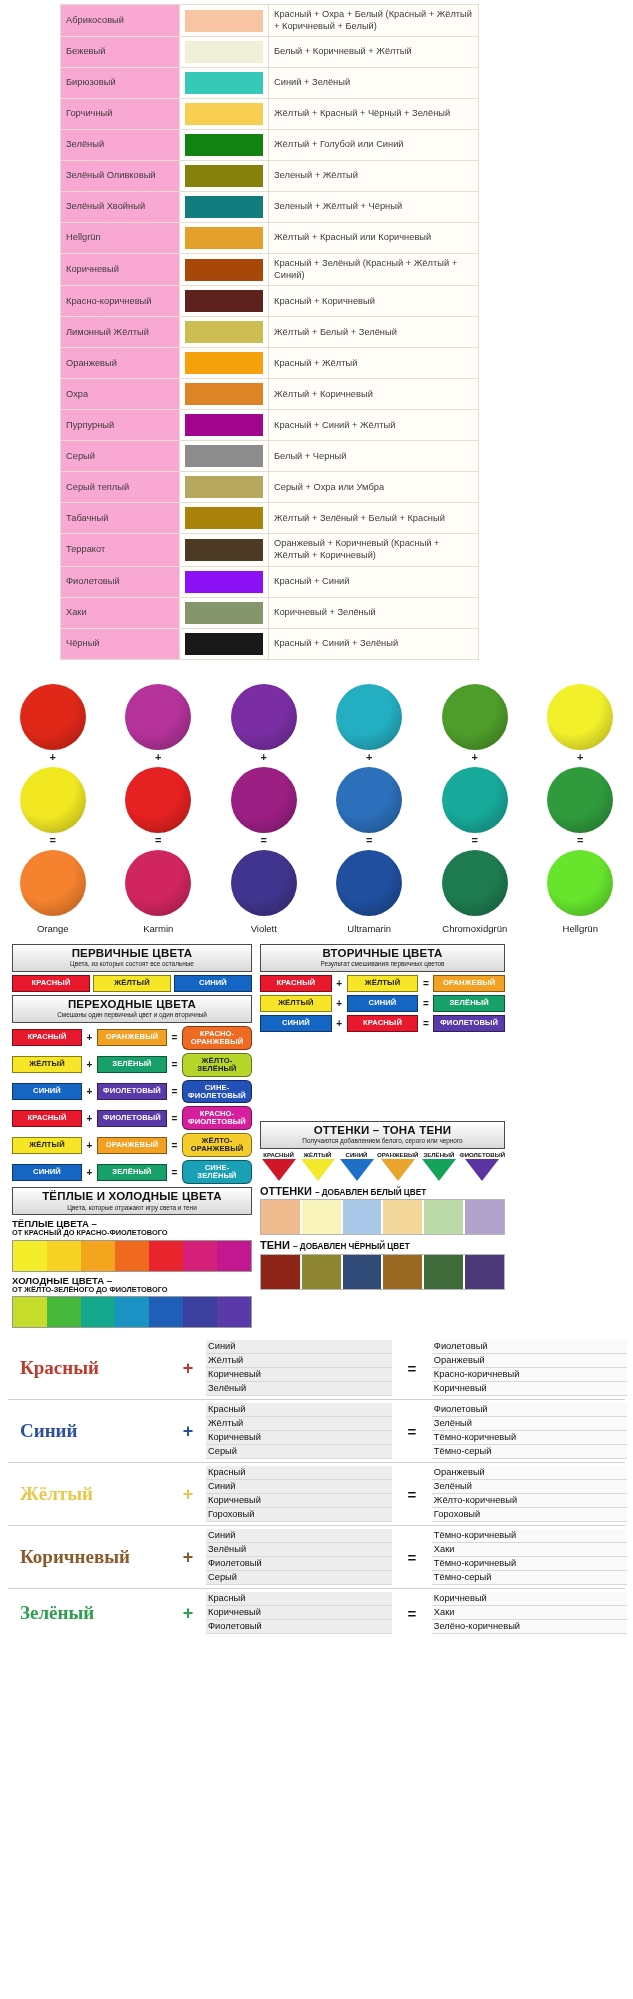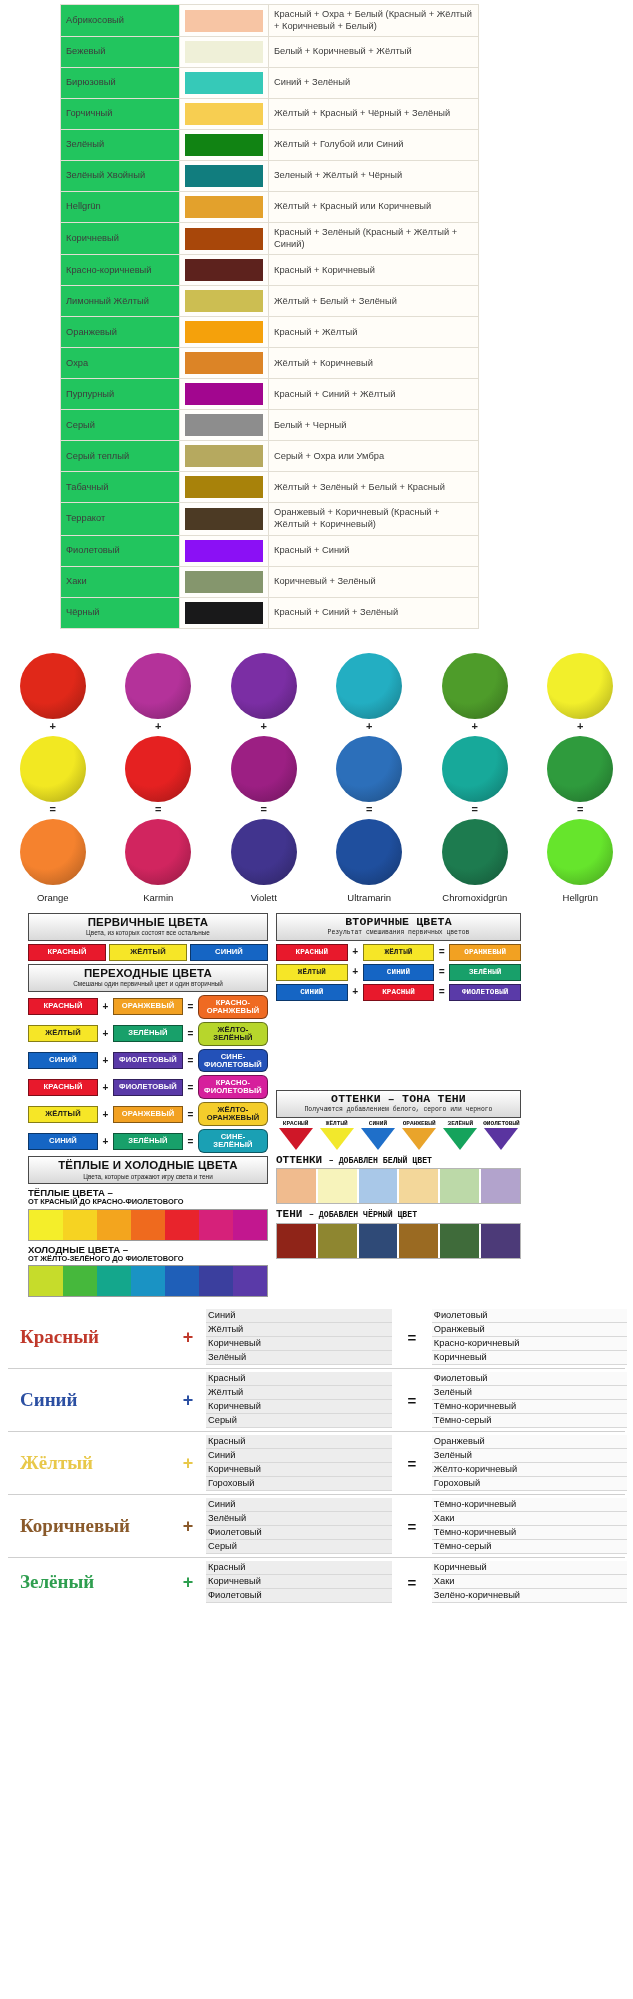--- a/index.html
+++ b/index.html
@@ -20,21 +20,21 @@
     background:#fffefb;
   }
   table.mixtable td{
     border:1px solid #e2ded3;
     vertical-align:middle;
     font-size:9.3px;
     color:#3d3d3d;
     padding:4px 5px;
     line-height:1.25;
   }
-  td.c-name{width:108px;background:#22c55e;}
+  td.c-name{width:108px;background:#f9a8d4;}
   td.c-swatch{width:78px;padding:0;border-left:1px solid #e2ded3;border-right:1px solid #e2ded3;}
   td.c-swatch div{width:100%;height:100%;min-height:22px;display:block;}
   td.c-formula{width:199px;background:#fffdf8;}
 
   
   .spheres{
     padding:14px 0 4px 0;
     display:flex;
     justify-content:space-around;
     align-items:flex-start;
@@ -55,22 +55,22 @@
     font-family:"Liberation Sans",sans-serif;
   }
 
   
   .panels{
     display:flex;
     gap:8px;
     padding:6px 12px 4px 12px;
     align-items:flex-start;
   }
-  .col-left{width:240px;margin-left:16px;}
-  .col-right{width:245px;font-family:Liberation Mono, monospace;}
+  .col-left{width:240px;}
+  .col-right{width:245px;}
 
   .panel-title{
     border:1px solid #4a4a4a;
     background:linear-gradient(#ffffff,#d9d9d9);
     text-align:center;
     padding:2px 2px 3px 2px;
     margin-bottom:3px;
   }
   .panel-title .t1{
     font-size:11.5px;font-weight:bold;color:#111;letter-spacing:.2px;
@@ -191,20 +191,27 @@
             <td class="c-formula">Жёлтый + Красный + Чёрный + Зелёный</td>
           </tr>
           <tr>
             <td class="c-name">Зелёный</td>
             <td class="c-swatch">
               <div style="background:#118313"></div>
             </td>
             <td class="c-formula">Жёлтый + Голубой или Синий</td>
           </tr>
           <tr>
+            <td class="c-name">Зелёный Оливковый</td>
+            <td class="c-swatch">
+              <div style="background:#86800d"></div>
+            </td>
+            <td class="c-formula">Зеленый + Жёлтый</td>
+          </tr>
+          <tr>
             <td class="c-name">Зелёный Хвойный</td>
             <td class="c-swatch">
               <div style="background:#117d7e"></div>
             </td>
             <td class="c-formula">Зеленый + Жёлтый  + Чёрный</td>
           </tr>
           <tr>
             <td class="c-name">Hellgrün</td>
             <td class="c-swatch">
               <div style="background:#e3a12c"></div>

